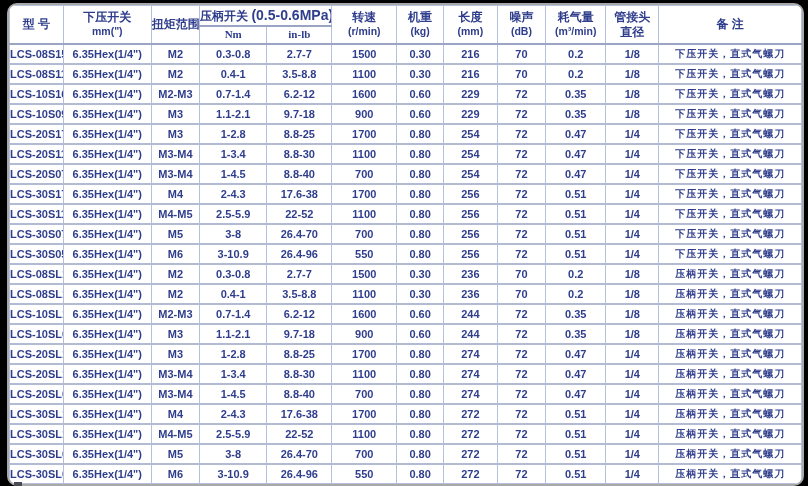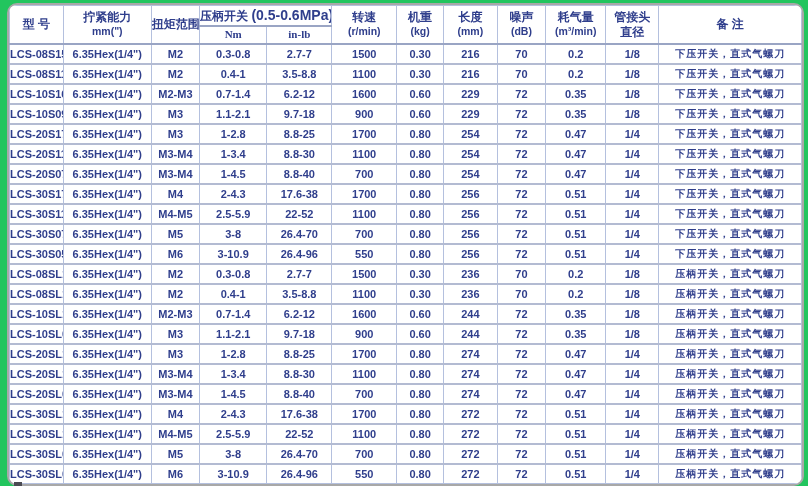--- a/index.html
+++ b/index.html
@@ -1,18 +1,18 @@
 <!DOCTYPE html>
 <html><head>
 <meta charset="utf-8">
 <style>
   html,body { margin:0; padding:0; background:#ffffff; }
   .stage {
     position:relative; width:808px; height:486px; overflow:hidden;
-    background:#22c55e;
+    background:#000000;
     font-family:"Liberation Sans","DejaVu Sans",sans-serif;
   }
   .frame {
     position:absolute; left:7px; top:3px; width:793px;
     border:2px solid #a8a8a8; border-radius:10px;
     overflow:hidden; background:#ffffff;
   }
   table.spec {
     width:100%; border-collapse:collapse; table-layout:fixed;
     color:#2f3e8c;
@@ -61,21 +61,21 @@
         <col style="width:7.6%">
         <col style="width:6.7%">
         <col style="width:18.0%">
       </colgroup>
       <thead>
         <tr class="h1">
           <th rowspan="2">
             <div>型 号</div>
           </th>
           <th rowspan="2">
-            <div>拧紧能力</div>
+            <div>下压开关</div>
             <div class="sub">mm(")</div>
           </th>
           <th rowspan="2">
             <div>扭矩范围</div>
           </th>
           <th colspan="2">
             <span>压柄开关</span>
             <span class="note">(0.5-0.6MPa)</span>
           </th>
           <th rowspan="2">

